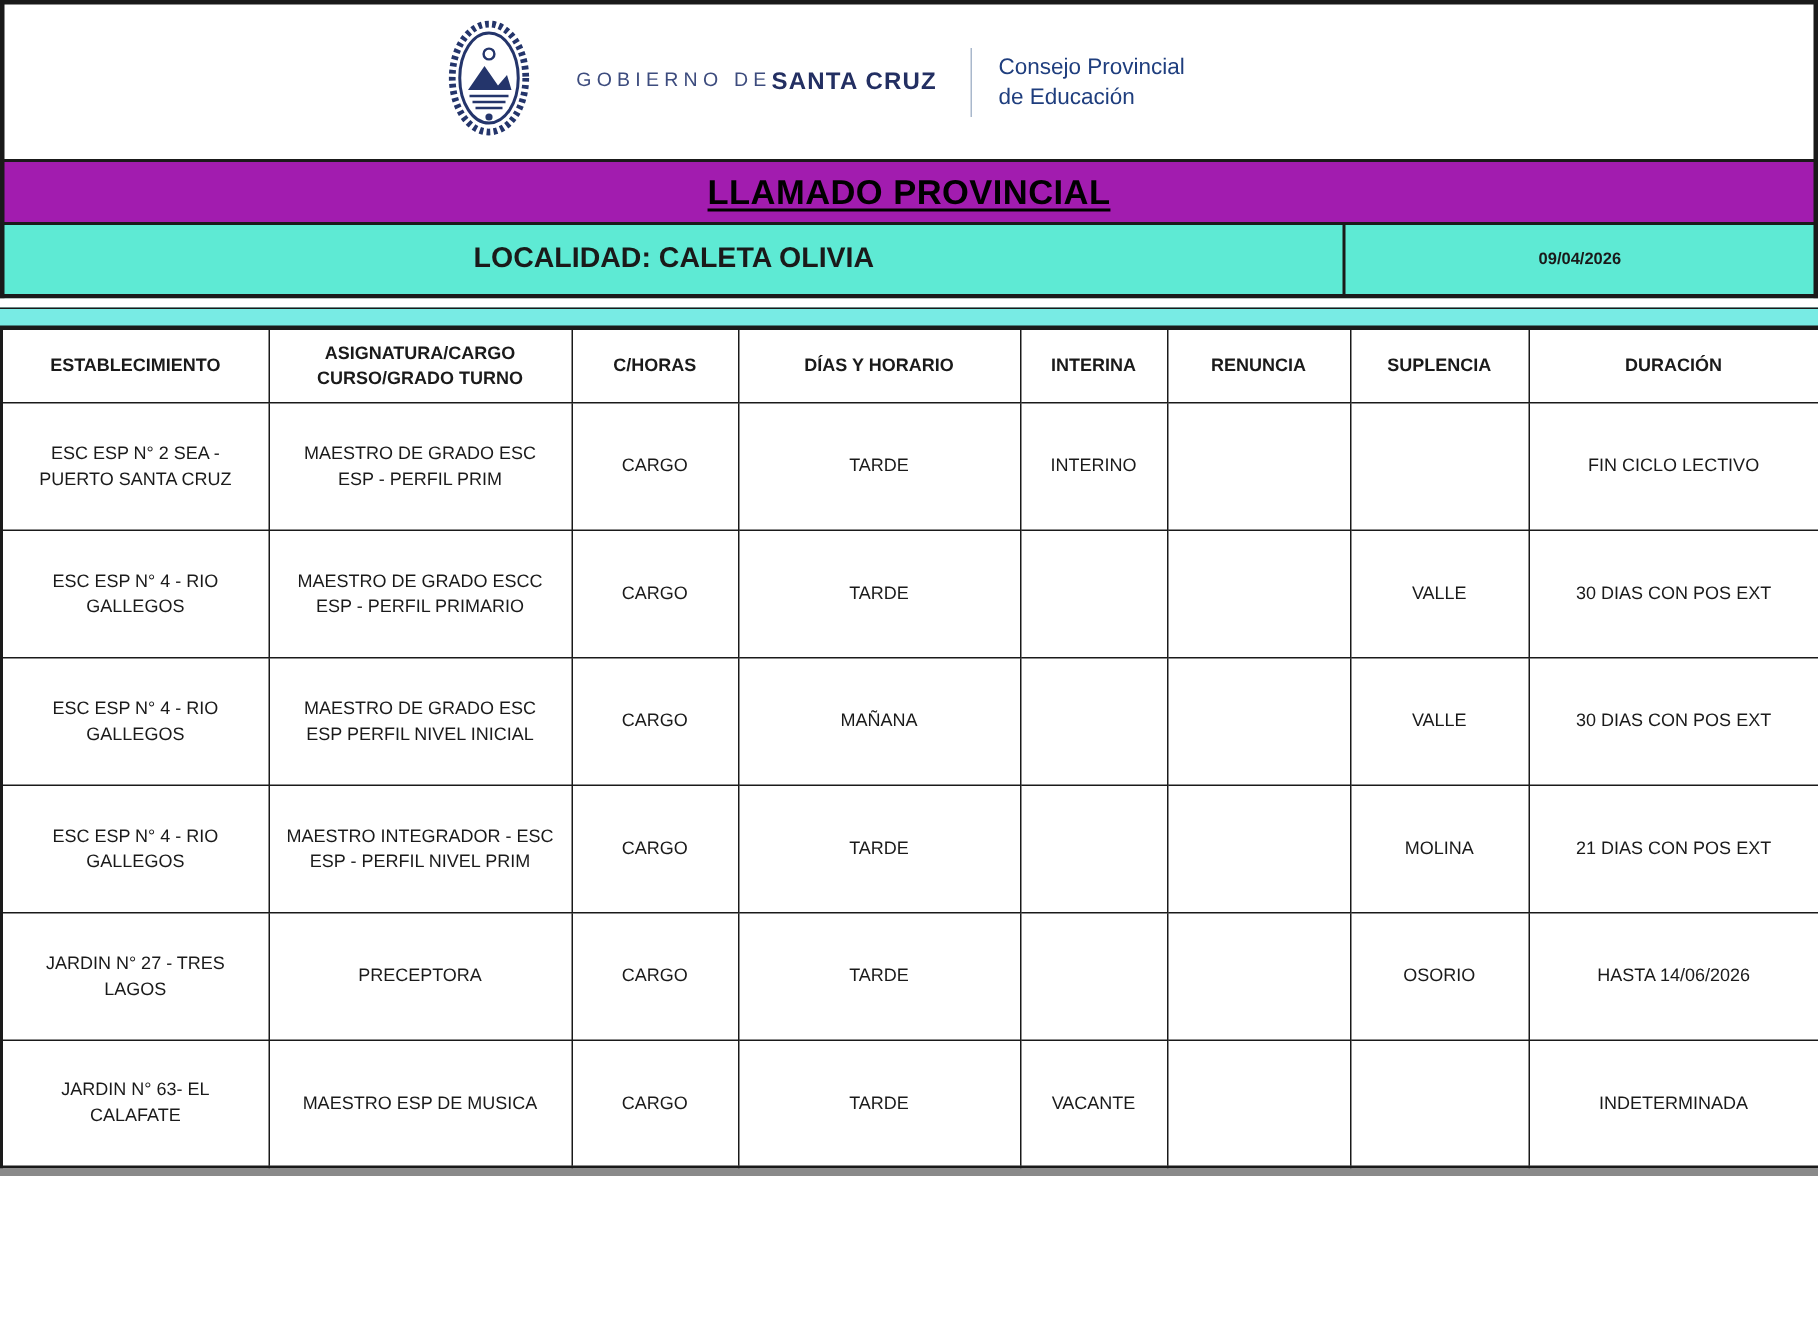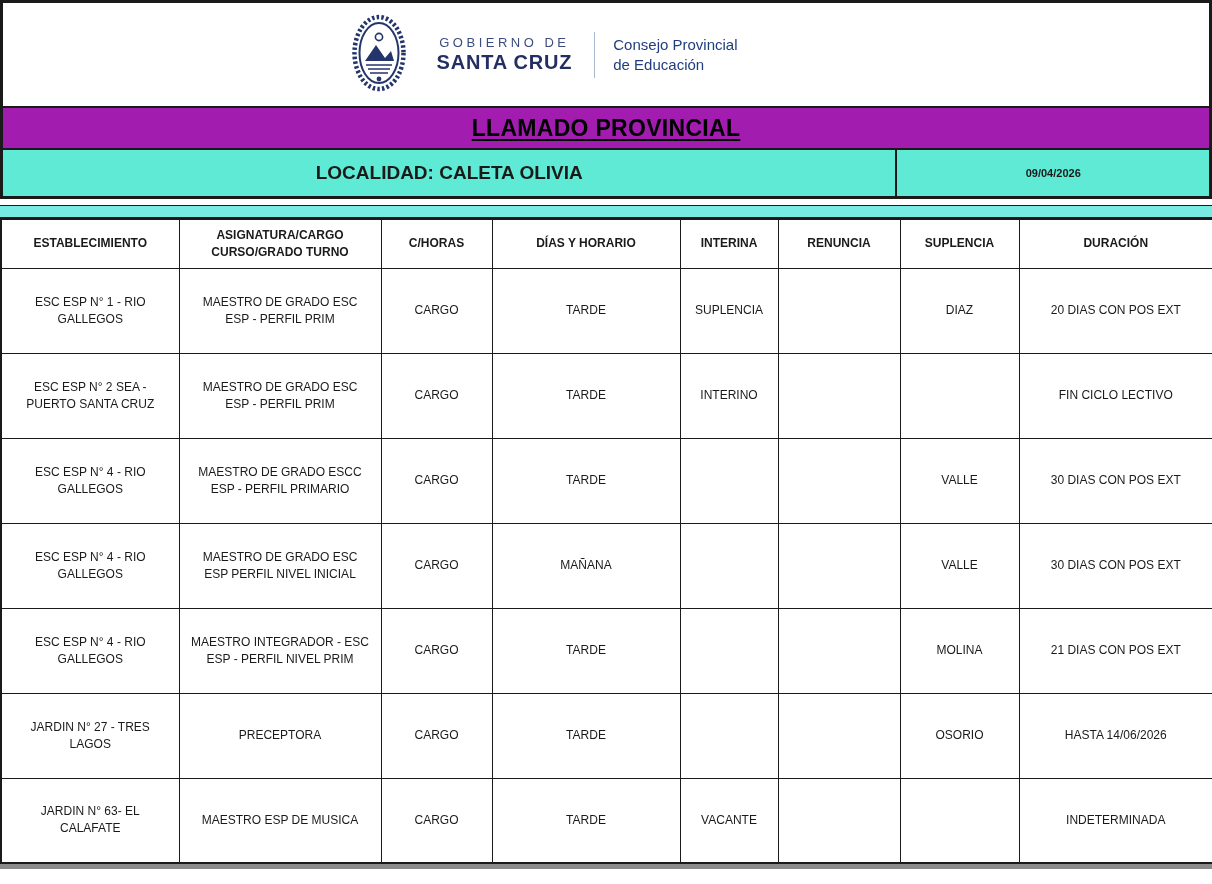--- a/index.html
+++ b/index.html
@@ -18,27 +18,27 @@
     border: 3px solid #1a1a1a;
     border-bottom-width: 2px;
     background: #fff;
     display: flex; align-items: center; justify-content: center;
   }
   .brand-group {
     display: flex; align-items: center;
     position: relative; left: -62px;
   }
   .coat-of-arms { flex: 0 0 auto; }
-  .gov-text { margin-left: 30px; display: flex; flex-direction: column; justify-content: center; text-align: center; }
+  .gov-text { margin-left: 30px; display: flex; flex-direction: row; justify-content: center; text-align: center; }
   .gov-line1 {
     font-size: 13px; letter-spacing: 3.5px; font-weight: 500;
     color: #3d4c7e;
   }
   .gov-line2 {
-    font-size: 20px; font-weight: bold; letter-spacing: 0.8px;
+    font-size: 16px; font-weight: bold; letter-spacing: 0.8px;
     color: #232f62; margin-top: 1px;
   }
   .brand-divider {
     width: 1px; height: 46px; background: #a9b8cc; margin: 0 18px 0 22px;
   }
   .council-text { display: flex; flex-direction: column; justify-content: center; }
   .council-line { font-size: 15px; color: #1f3e7e; line-height: 1.3; }
 
   
   .title-band {
@@ -169,30 +169,20 @@
         <th>C/HORAS</th>
         <th>DÍAS Y HORARIO</th>
         <th>INTERINA</th>
         <th>RENUNCIA</th>
         <th>SUPLENCIA</th>
         <th>DURACIÓN</th>
       </tr>
     </thead>
     <tbody>
       <tr>
-        <td>ESC ESP N° 1 - RIO GALLEGOS</td>
-        <td class="c-asignatura">MAESTRO DE GRADO ESC ESP - PERFIL PRIM</td>
-        <td>CARGO</td>
-        <td>TARDE</td>
-        <td>SUPLENCIA</td>
-        <td></td>
-        <td>DIAZ</td>
-        <td>20 DIAS CON POS EXT</td>
-      </tr>
-      <tr>
         <td>ESC ESP N° 2 SEA - PUERTO SANTA CRUZ</td>
         <td class="c-asignatura">MAESTRO DE GRADO ESC ESP - PERFIL PRIM</td>
         <td>CARGO</td>
         <td>TARDE</td>
         <td>INTERINO</td>
         <td></td>
         <td></td>
         <td>FIN CICLO LECTIVO</td>
       </tr>
       <tr>

